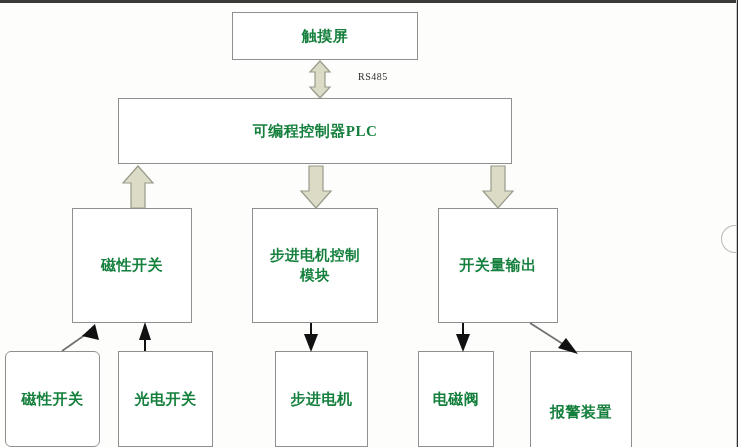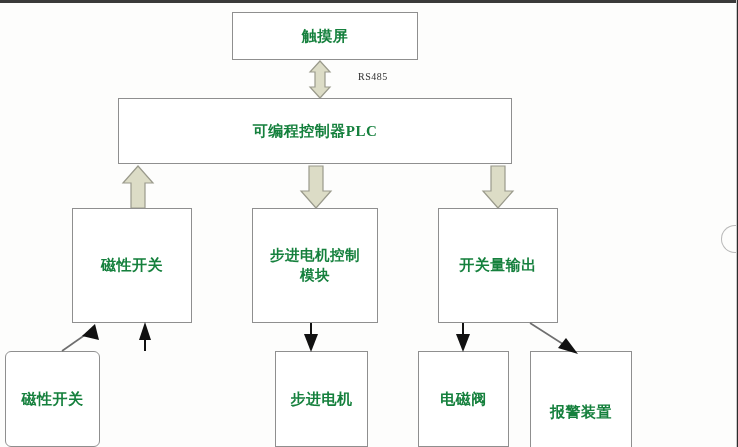--- a/index.html
+++ b/index.html
@@ -137,26 +137,29 @@
     <span>
       <span>步进电机控制</span><br>
       <span>模块</span>
     </span>
   </div>
 
   <div class="node" style="left:5px; top:351px; width:95px; height:96px;border-radius:6px;">
     <span>磁性开关</span>
   </div>
 
+  <div class="node" style="left:118px; top:351px; width:95px; height:96px;">
+    <span>光电开关</span>
+  </div>
 
   <div class="node" style="left:275px; top:351px; width:93px; height:96px;">
     <span>步进电机</span>
   </div>
 
-  <div class="node" style="left:418px; top:351px; width:91px; height:96px;">
+  <div class="node" style="left:418px; top:351px; width:76px; height:96px;">
     <span>电磁阀</span>
   </div>
 
   <div class="node" style="left:530px; top:351px; width:102px; height:122px;">
     <span>报警装置</span>
   </div>
 
   <svg id="thin-arrows" viewBox="0 0 738 447">
 
     <g>

